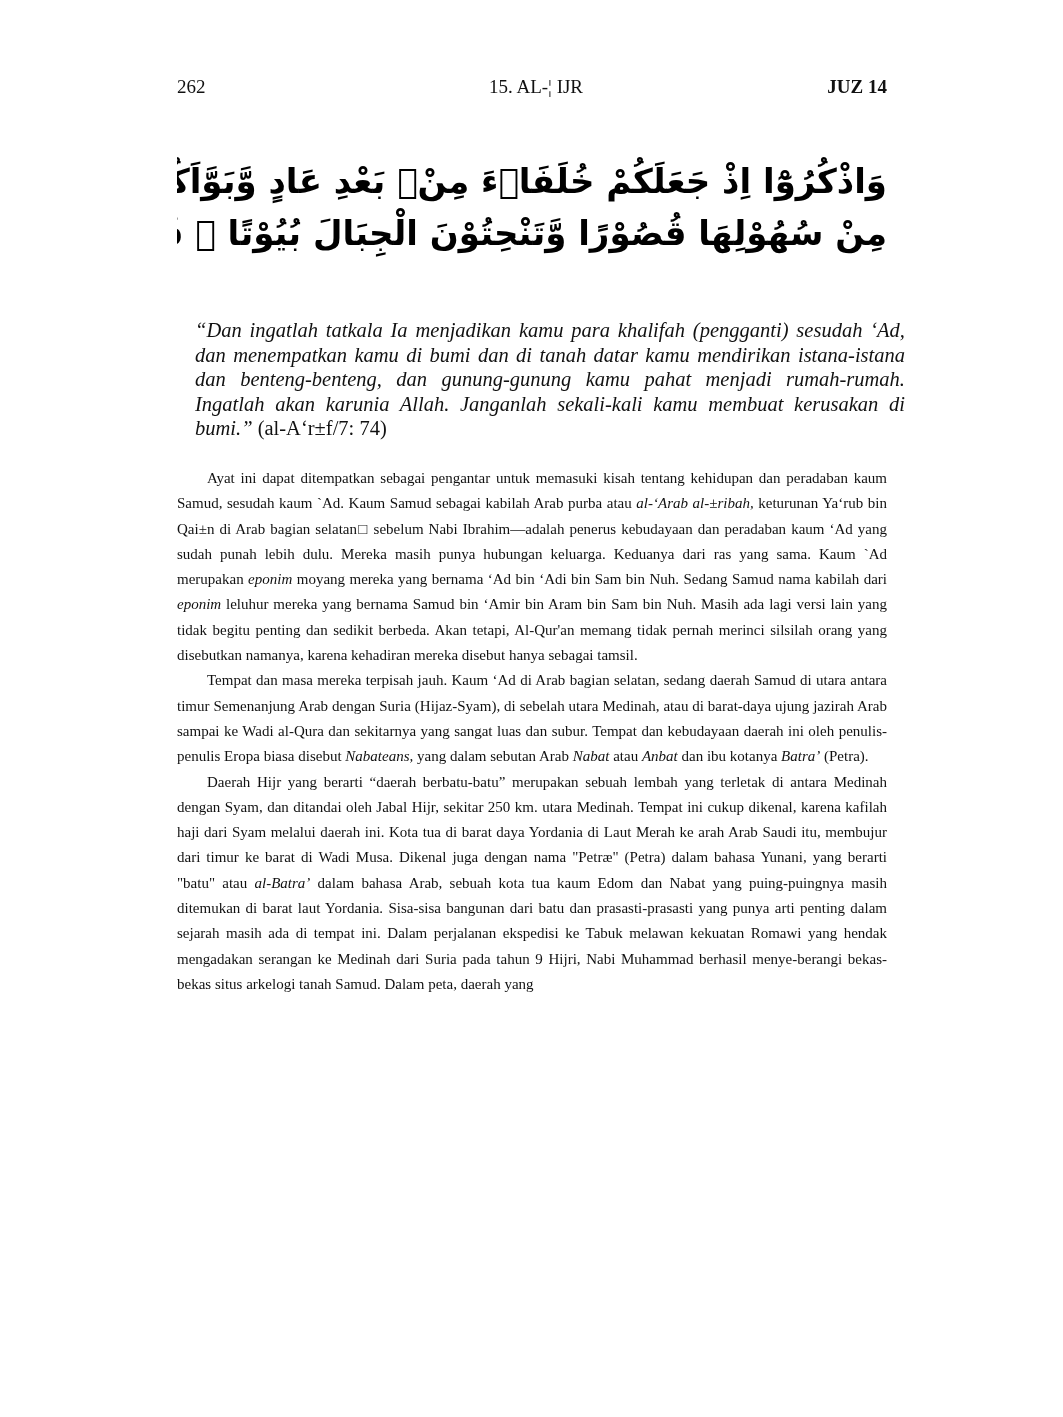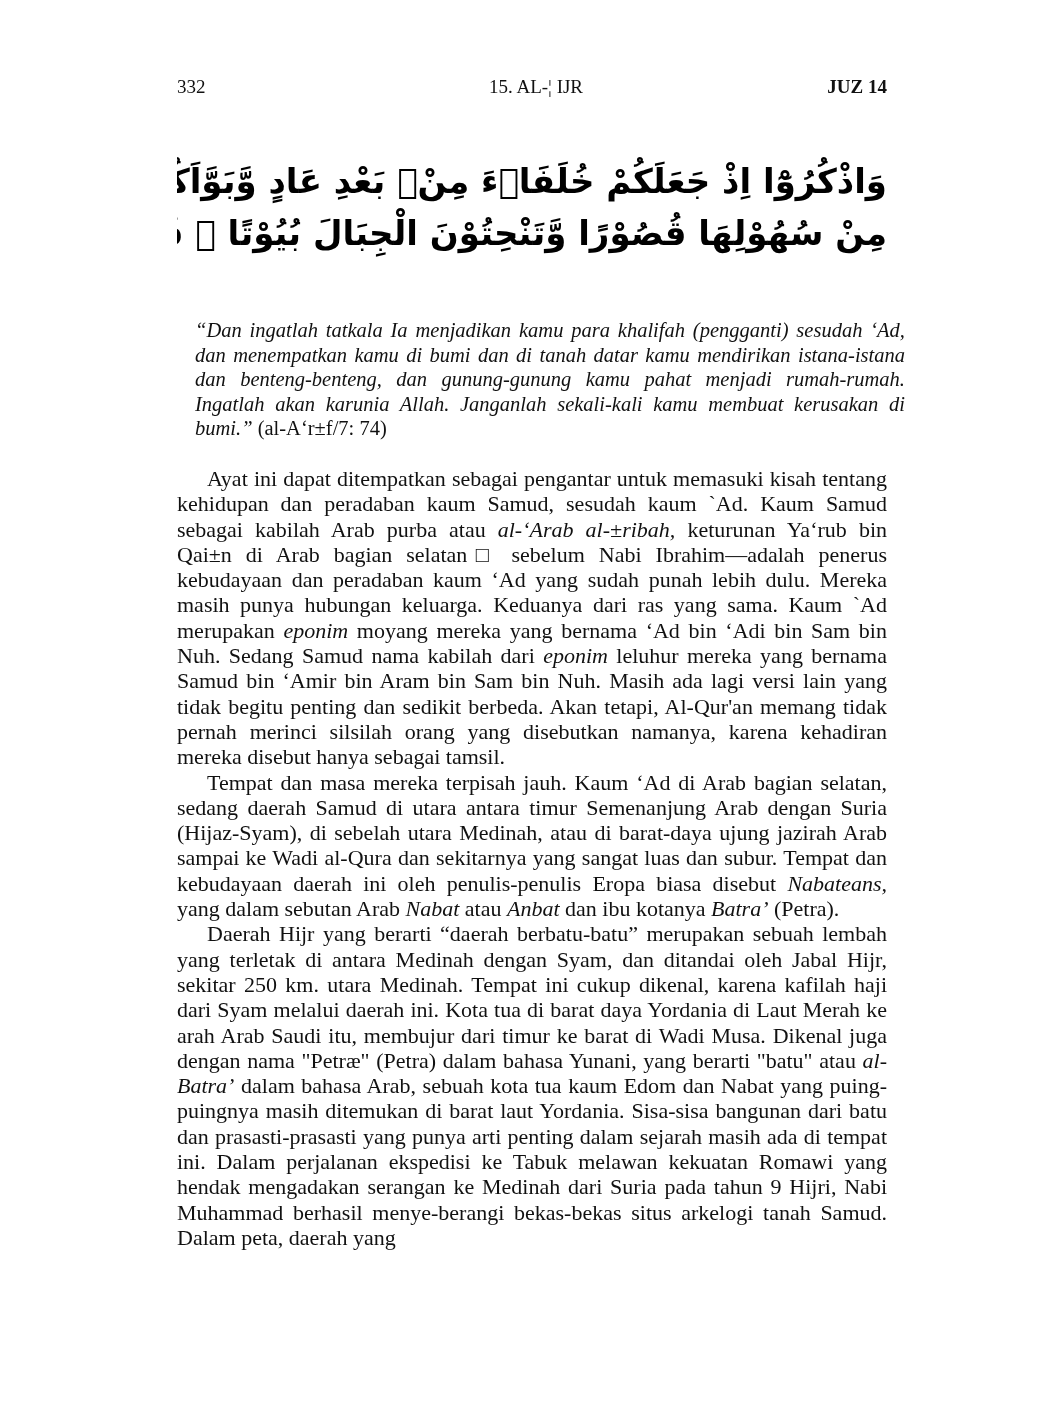--- a/index.html
+++ b/index.html
@@ -7,30 +7,30 @@
     .page { position: absolute; left: 177px; top: 0; width: 710px; }
     .header { position: absolute; top: 76px; left: 0; width: 710px; height: 24px; font-size: 19px; }
     .header .pnum { position: absolute; left: 0; top: 0; }
     .header .title { position: absolute; left: 8px; right: 0; top: 0; text-align: center; }
     .header .juz { position: absolute; right: 0; top: 0; font-weight: bold; }
     .arabic { position: absolute; top: 155px; left: 0; width: 710px; direction: rtl; text-align: justify; font-family: "DejaVu Sans", sans-serif; font-size: 34px; line-height: 52px; font-weight: bold; color: #000; }
     .arabic .line { display: block; text-align: justify; text-align-last: justify; white-space: nowrap; overflow: hidden; height: 52px; }
     .arabic .line.last { text-align-last: right; }
     .translation { position: absolute; top: 318px; left: 18px; width: 710px; font-size: 20.5px; line-height: 24.6px; font-style: italic; text-align: justify; }
     .translation .ref { font-style: normal; }
-    .body-text { position: absolute; top: 466px; left: 0; width: 710px; font-size: 22px; line-height: 25.3px; text-align: justify; }
+    .body-text { position: absolute; top: 466px; left: 0; width: 710px; font-size: 15px; line-height: 25.3px; text-align: justify; }
     .body-text p { margin: 0; text-indent: 30px; }
     em { font-style: italic; }
   </style>
 </head>
 <body>
 
 <div class="page">
   <div class="header">
-    <span class="pnum">332</span>
+    <span class="pnum">262</span>
     <span class="title">15. AL-¦ IJR</span>
     <span class="juz">JUZ 14</span>
   </div>
 
   <div class="arabic">
     <span class="line">وَاذْكُرُوْٓا اِذْ جَعَلَكُمْ خُلَفَاۤءَ مِنْۢ بَعْدِ عَادٍ وَّبَوَّاَكُمْ فِى الْاَرْضِ تَتَّخِذُوْنَ</span>
     <span class="line">مِنْ سُهُوْلِهَا قُصُوْرًا وَّتَنْحِتُوْنَ الْجِبَالَ بُيُوْتًا ۚ فَاذْكُرُوْٓا اٰلَاۤءَ اللّٰهِ وَلَا تَعْثَوْا</span>
   </div>
 
   <div class="translation">

